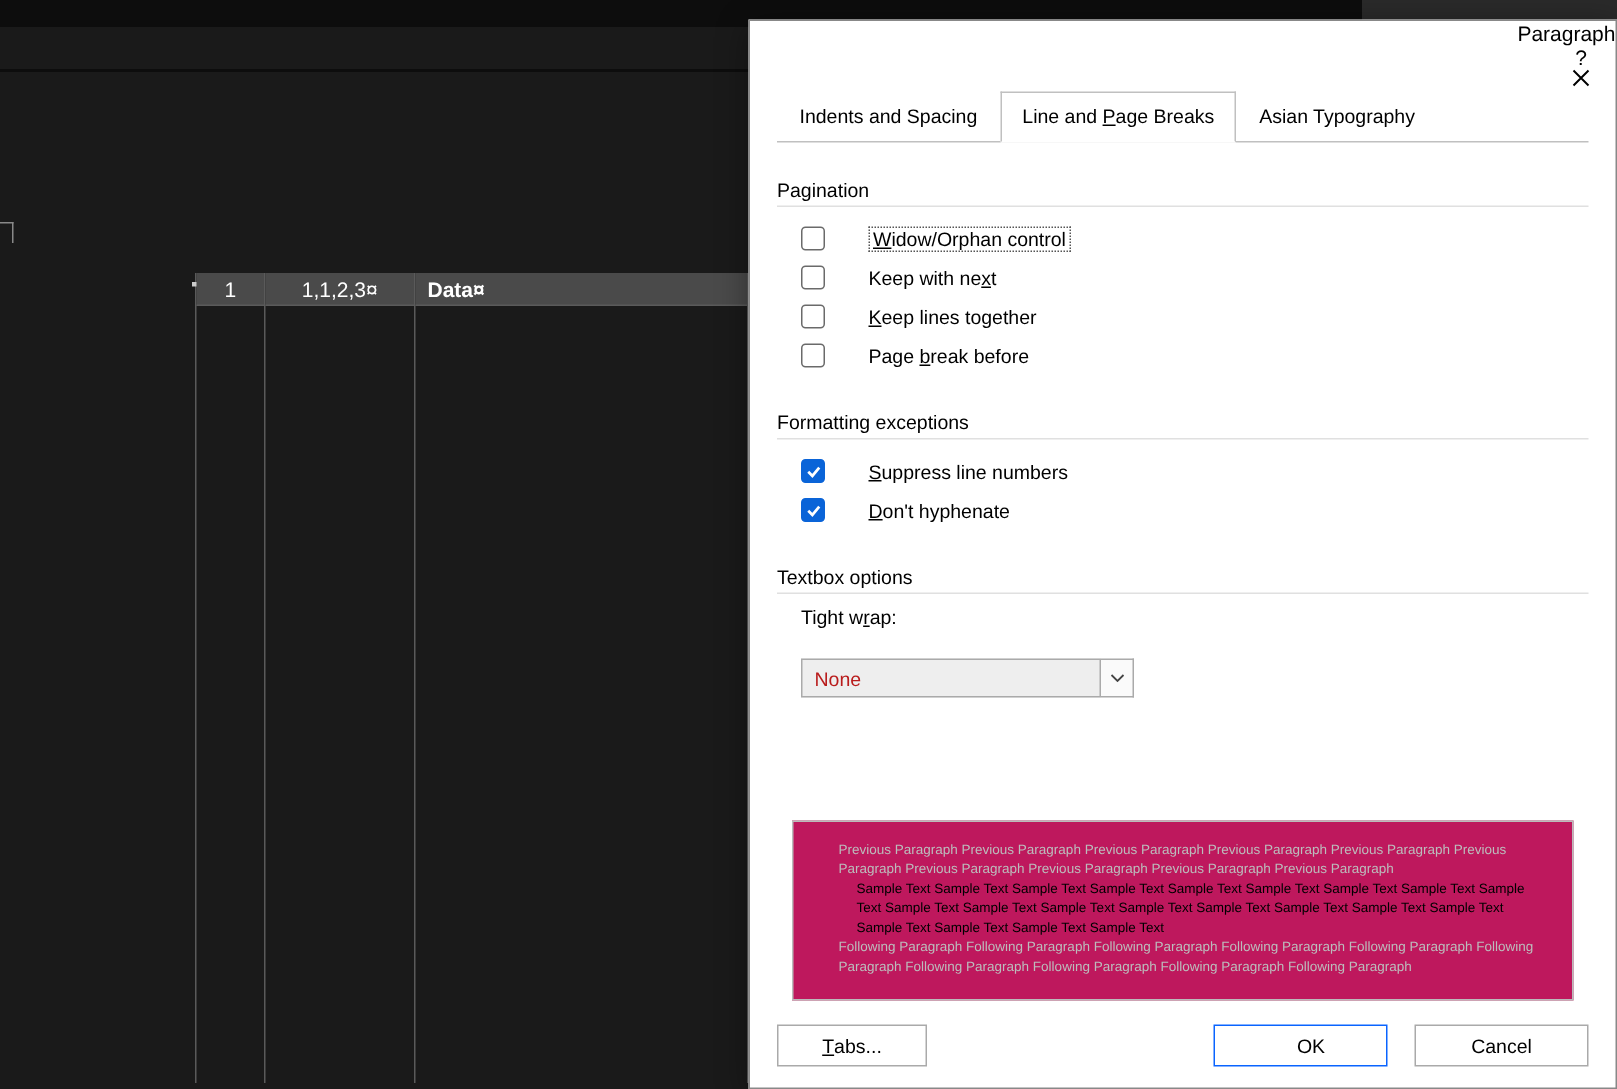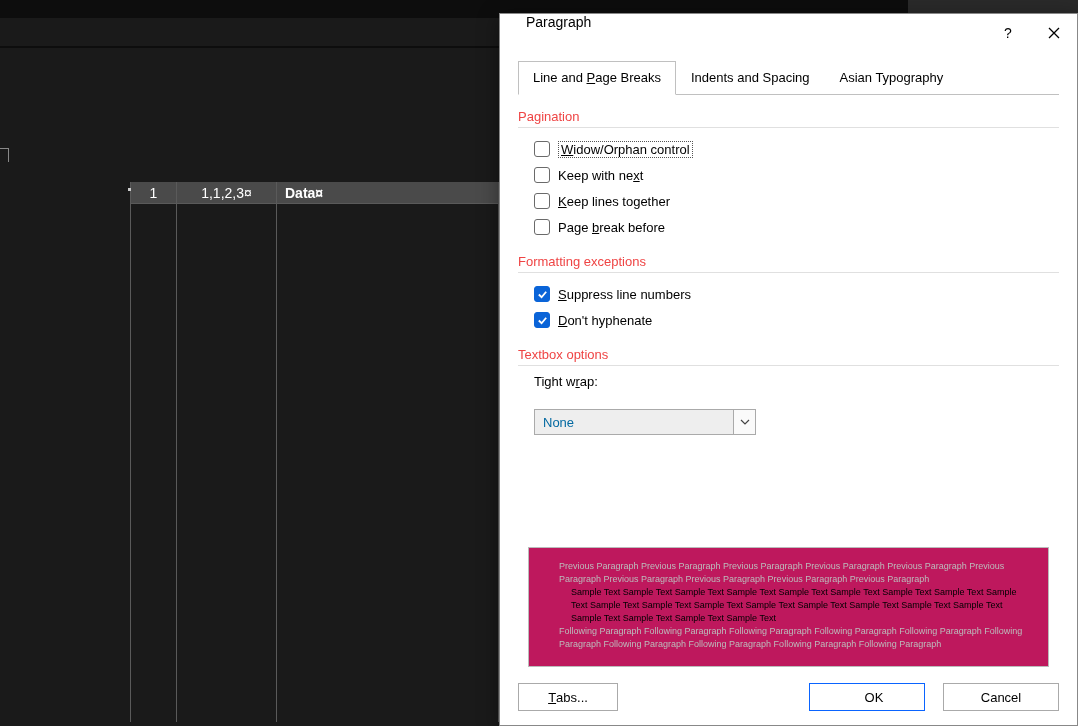--- a/index.html
+++ b/index.html
@@ -102,23 +102,24 @@
   height: 713px;
   background: #fff;
   color: #000;
   border: 1px solid #888;
   box-shadow: 0 4px 20px rgba(0,0,0,.4);
   display: flex;
   flex-direction: column;
 }
 .dlg-titlebar {
   display: flex;
-  align-items: flex-start;
+  align-items: flex-end;
   height: 38px;
-  padding-left: 26px;
+  padding-left: 14px;
+  flex-direction: column;
 }
 .dlg-title {
   flex: 1;
   font-size: 14px;
 }
 .dlg-help, .dlg-close {
   width: 46px;
   height: 38px;
   display: flex;
   align-items: center;
@@ -151,23 +152,23 @@
 }
 .tab.active {
   border-color: #c0c0c0;
   border-bottom: 1px solid #fff;
   background: #fff;
 }
 .underline-mnemonic { text-decoration: underline; }
 
 
 .section-label {
-  margin-top: 14px;
-  font-size: 13px;
-  color: #ef4444;
+  margin-top: 24px;
+  font-size: 13px;
+  color: #000000;
   border-bottom: 1px solid #e0e0e0;
   padding-bottom: 3px;
 }
 .check-list {
   margin: 8px 0 0 16px;
 }
 .check-row {
   display: flex;
   align-items: center;
   height: 26px;
@@ -183,41 +184,42 @@
   justify-content: center;
   background: #fff;
 }
 .checkbox.checked {
   background: #0a64d8;
   border-color: #0a64d8;
 }
 .checkbox.checked svg { width: 11px; height: 11px; }
 .check-label {
   font-size: 13px;
+  margin-left: 21px;
 }
 .check-label.dotted {
   border: 1px dotted #555;
   padding: 0 2px;
 }
 
 
 .field-label {
   margin: 8px 0 20px 16px;
   font-size: 13px;
 }
 .select-wrap {
   margin-left: 16px;
   display: flex;
 }
 .select-box {
   width: 200px;
   height: 26px;
   border: 1px solid #aaa;
   background: #eee;
-  color: #0369a1;
+  color: #b91c1c;
   display: flex;
   align-items: center;
   padding-left: 8px;
   font-size: 13px;
 }
 .select-btn {
   width: 22px;
   height: 26px;
   border: 1px solid #aaa;
   border-left: none;
@@ -307,25 +309,25 @@
     <div class="dlg-close">
       <svg viewBox="0 0 12 12">
           <path d="M1 1 L11 11 M11 1 L1 11" stroke="#000" stroke-width="1.3" fill="none"></path>
         </svg>
     </div>
   </div>
 
   <div class="dlg-body">
 
     <div class="tab-row">
+      <div class="tab">
+        <span>Indents and Spacing</span>
+      </div>
       <div class="tab active">
         <span>Line and </span><span class="underline-mnemonic">P</span><span>age Breaks</span>
-      </div>
-      <div class="tab">
-        <span>Indents and Spacing</span>
       </div>
       <div class="tab">
         <span>Asian Typography</span>
       </div>
     </div>
 
     <div class="section-label">Pagination</div>
     <div class="check-list">
       <div class="check-row">
         <div class="checkbox"></div>

